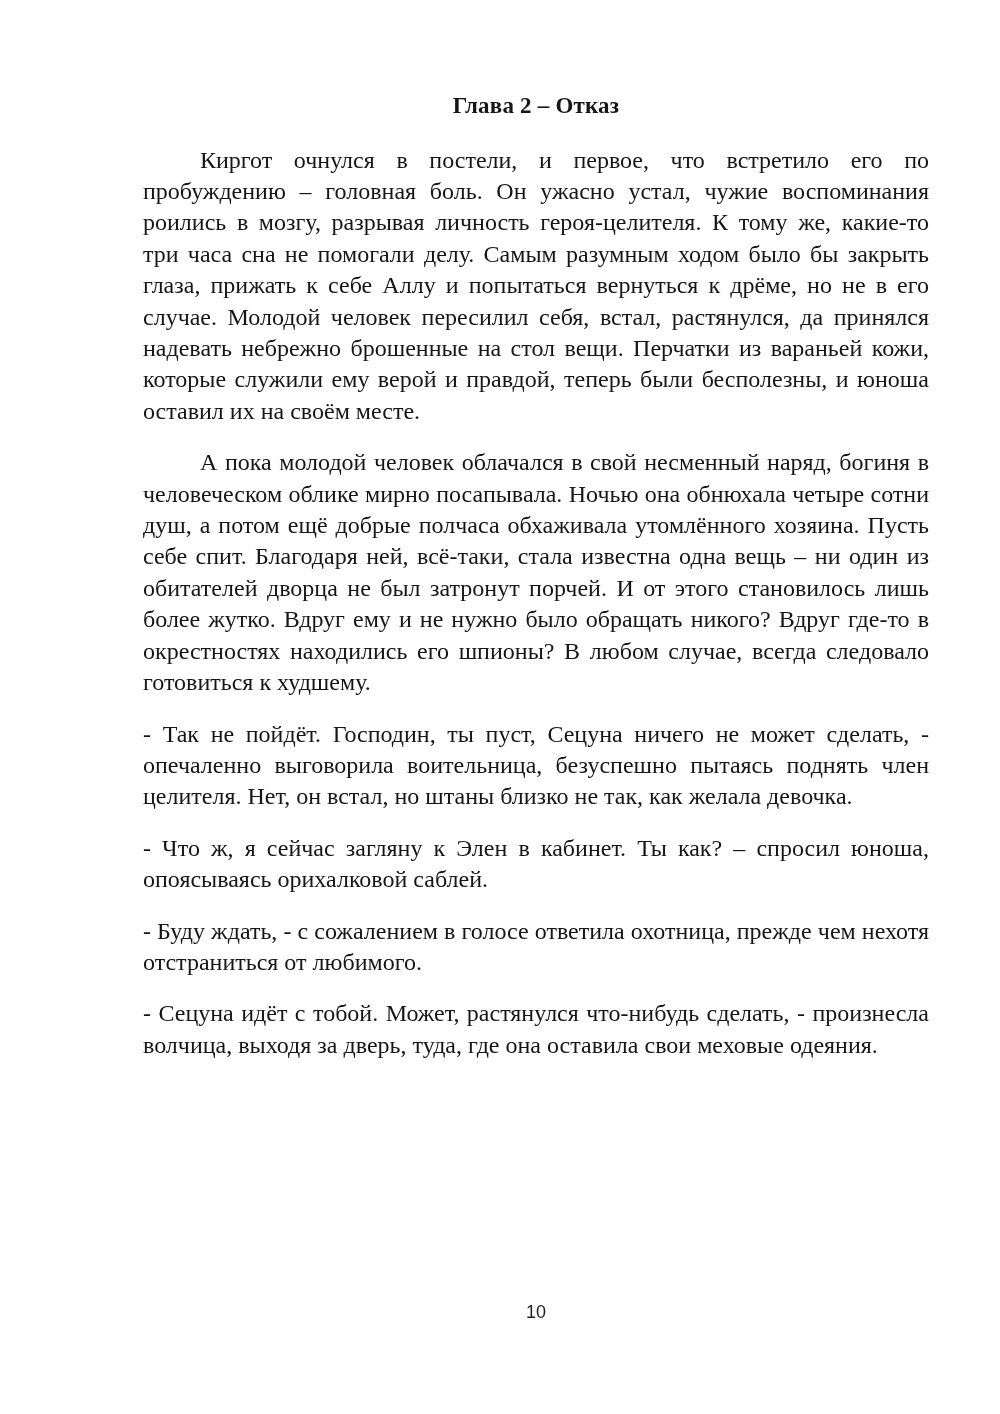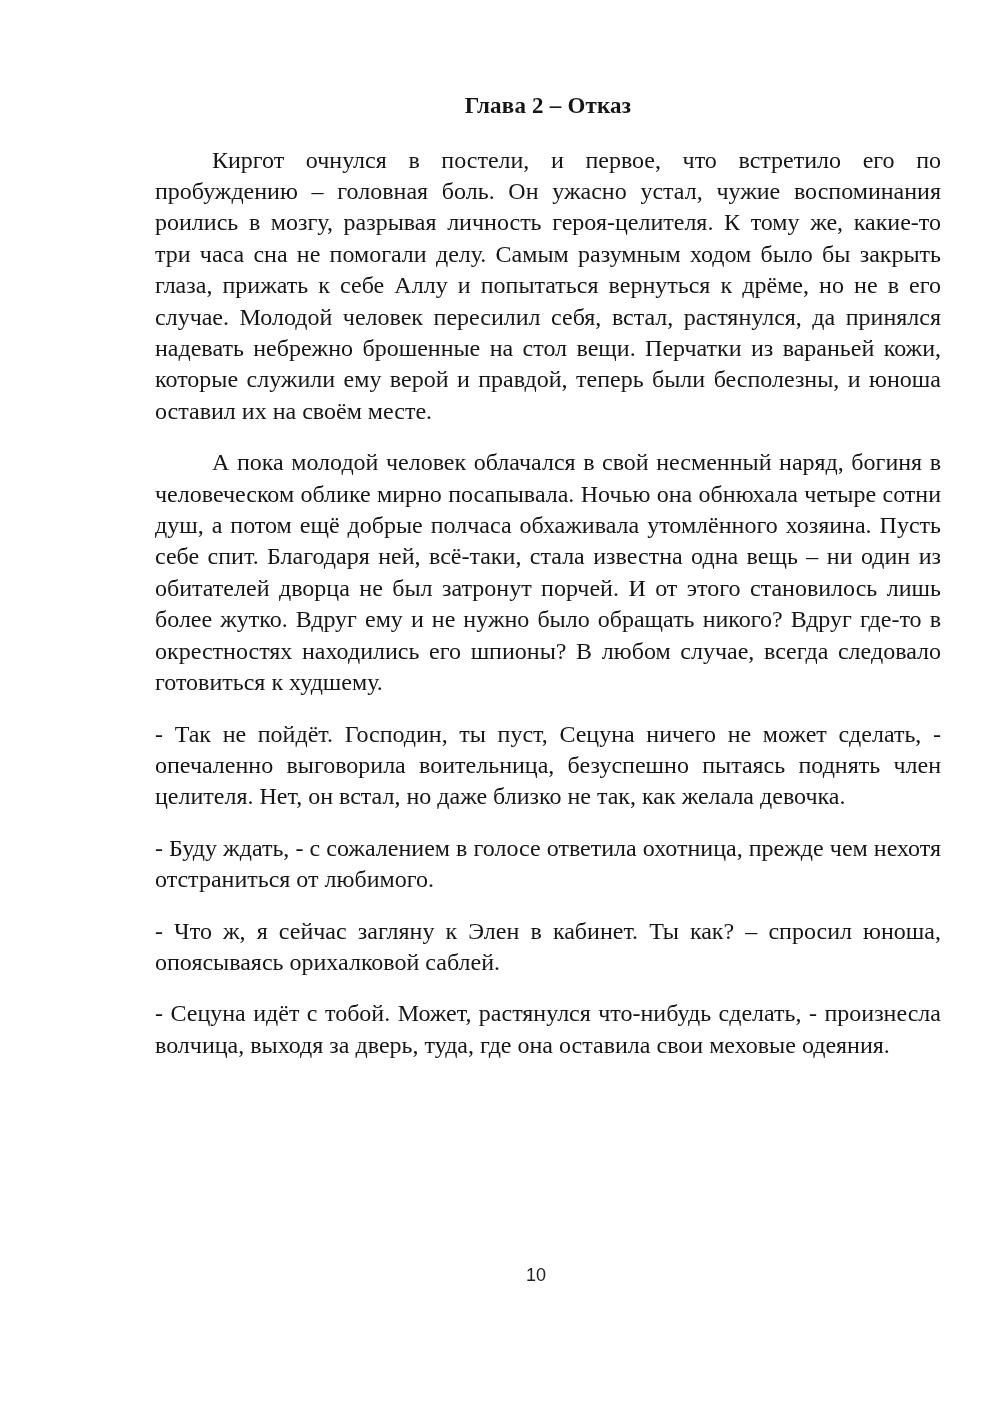--- a/index.html
+++ b/index.html
@@ -14,21 +14,20 @@
     background: #ffffff;
     font-family: "Liberation Serif", serif;
     color: #161616;
     overflow: hidden;
   }
   .content {
     position: absolute;
     left: 143px;
     top: 92px;
     width: 786px;
-    margin-left: 12px;
   }
   .chapter-title {
     font-size: 23px;
     font-weight: bold;
     text-align: center;
     line-height: 1.2;
     margin: 0 0 25px 0;
     letter-spacing: 0.2px;
   }
   p.para {
@@ -38,45 +37,45 @@
     margin: 0 0 20px 0;
   }
   p.narrative {
     text-indent: 57px;
   }
   p.dialog {
     text-indent: 0;
   }
   .page-number {
     position: absolute;
-    top: 1265px;
+    top: 1302px;
     left: 143px;
     width: 786px;
     text-align: center;
     font-family: "Liberation Sans", sans-serif;
     font-size: 18px;
     color: #222222;
   }
 </style>
 </head>
 <body>
 
 <div class="page">
   <div class="content">
     <h1 class="chapter-title">Глава 2 – Отказ</h1>
 
     <p class="para narrative">Киргот очнулся в постели, и первое, что встретило его по пробуждению – головная боль. Он ужасно устал, чужие воспоминания роились в мозгу, разрывая личность героя-целителя. К тому же, какие-то три часа сна не помогали делу. Самым разумным ходом было бы закрыть глаза, прижать к себе Аллу и попытаться вернуться к дрёме, но не в его случае. Молодой человек пересилил себя, встал, растянулся, да принялся надевать небрежно брошенные на стол вещи. Перчатки из вараньей кожи, которые служили ему верой и правдой, теперь были бесполезны, и юноша оставил их на своём месте.</p>
 
     <p class="para narrative">А пока молодой человек облачался в свой несменный наряд, богиня в человеческом облике мирно посапывала. Ночью она обнюхала четыре сотни душ, а потом ещё добрые полчаса обхаживала утомлённого хозяина. Пусть себе спит. Благодаря ней, всё-таки, стала известна одна вещь – ни один из обитателей дворца не был затронут порчей. И от этого становилось лишь более жутко. Вдруг ему и не нужно было обращать никого? Вдруг где-то в окрестностях находились его шпионы? В любом случае, всегда следовало готовиться к худшему.</p>
 
 
-    <p class="para dialog">- Так не пойдёт. Господин, ты пуст, Сецуна ничего не может сделать, - опечаленно выговорила воительница, безуспешно пытаясь поднять член целителя. Нет, он встал, но даже близко не так, как желала девочка.</p>
+    <p class="para dialog">- Так не пойдёт. Господин, ты пуст, Сецуна ничего не может сделать, - опечаленно выговорила воительница, безуспешно пытаясь поднять член целителя. Нет, он встал, но штаны близко не так, как желала девочка.</p>
 
 
+    <p class="para dialog">- Что ж, я сейчас загляну к Элен в кабинет. Ты как? – спросил юноша, опоясываясь орихалковой саблей.</p>
+
     <p class="para dialog">- Буду ждать, - с сожалением в голосе ответила охотница, прежде чем нехотя отстраниться от любимого.</p>
-
-    <p class="para dialog">- Что ж, я сейчас загляну к Элен в кабинет. Ты как? – спросил юноша, опоясываясь орихалковой саблей.</p>
 
     <p class="para dialog">- Сецуна идёт с тобой. Может, растянулся что-нибудь сделать, - произнесла волчица, выходя за дверь, туда, где она оставила свои меховые одеяния.</p>
   </div>
 
   <div class="page-number">10</div>
 </div>
 
 </body></html>

